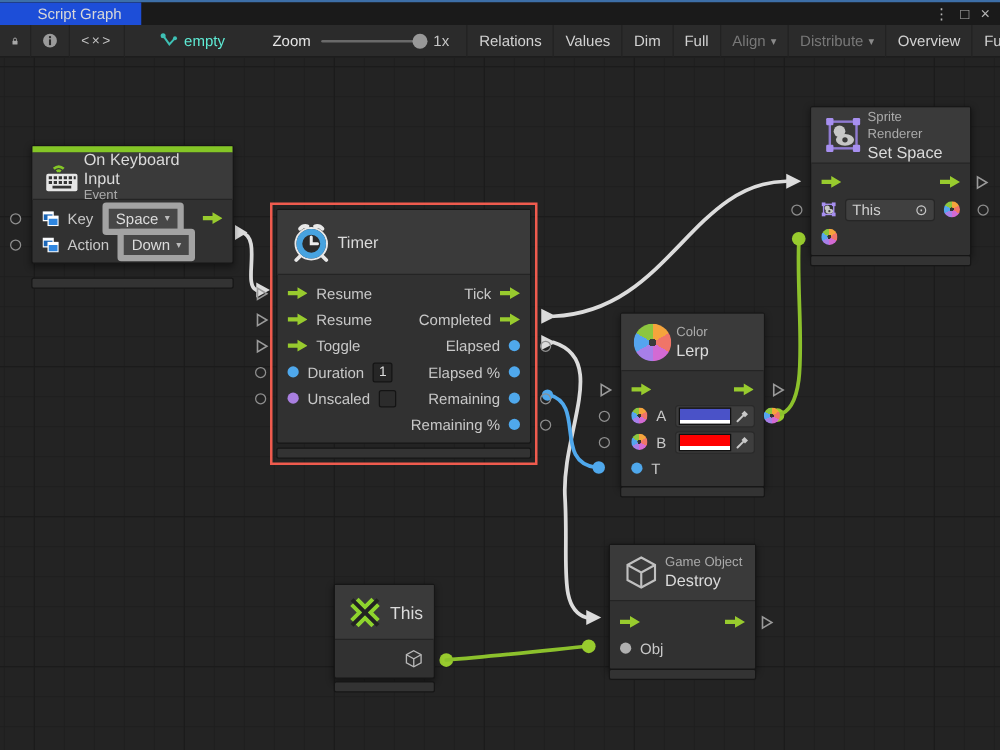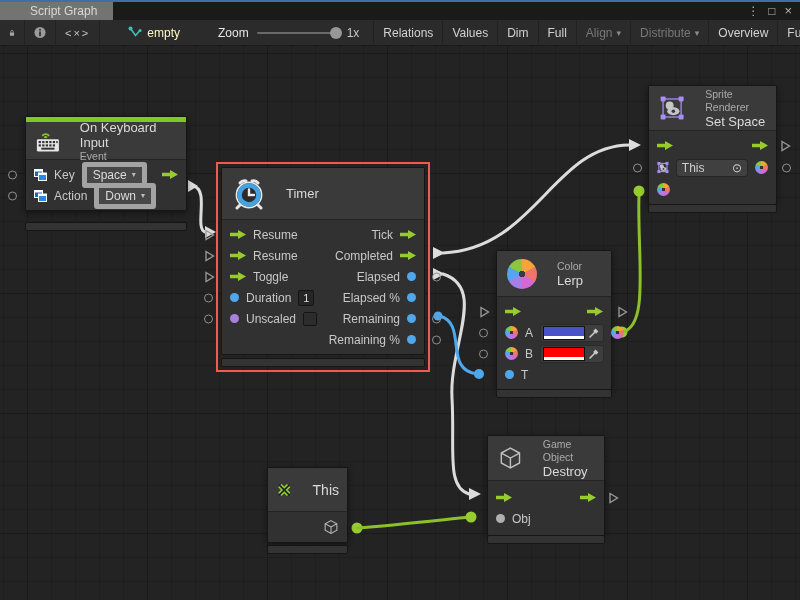--- a/index.html
+++ b/index.html
@@ -5,52 +5,52 @@
   * { margin:0; padding:0; box-sizing:border-box; }
   html,body { background:#111; }
   #stage {
     position:relative; width:800px; height:600px; overflow:hidden;
     font-family:"Liberation Sans", sans-serif; color:#cfcfcf;
     background:#191919; user-select:none;
   }
   
   #topline { position:absolute; left:0; top:0; width:800px; height:2px; background:#3d6fa8; }
   #titlebar { position:absolute; left:0; top:2px; width:800px; height:18px; background:#1a1a1a; display:flex; align-items:center; }
-  #tab { width:113px; height:18px; background:#737373; display:flex; align-items:center; gap:5px; padding:0 25px; }
+  #tab { width:113px; height:18px; background:#1d4ed8; display:flex; align-items:center; gap:5px; padding:0 25px; }
   #tab span { font-size:12px; color:#d8d8d8; white-space:nowrap; }
   #winctrl { margin-left:auto; display:flex; align-items:center; gap:9px; padding-right:8px; color:#b5b5b5; }
   #winctrl span { font-size:12px; line-height:12px; cursor:default; }
   
   #toolbar { position:absolute; left:0; top:20px; width:800px; height:26px; background:#2b2b2b; border-bottom:1px solid #1a1a1a; display:flex; align-items:center; font-size:12px; }
   .tbtn { height:26px; display:flex; align-items:center; justify-content:center; padding:0 9px; border-right:1px solid #222; color:#d2d2d2; white-space:nowrap; }
   .tbtn.nob { border-right:none; }
   .tbtn.disabled { color:#787878; }
   .tbtn .caret { font-size:9px; margin-left:4px; color:#8b8b8b; }
   #code-glyph { letter-spacing:2px; color:#c5c5c5; font-size:11px; }
-  #graph-chip { display:flex; align-items:center; gap:5px; margin-left:28px; color:#fef9c3; }
+  #graph-chip { display:flex; align-items:center; gap:5px; margin-left:28px; color:#5eead4; }
   #zoom-wrap { display:flex; align-items:center; margin-left:38px; gap:8px; }
   #zoom-track { position:relative; width:82px; height:2px; background:#6a6a6a; border-radius:1px; }
   #zoom-handle { position:absolute; right:-3px; top:-5px; width:12px; height:12px; border-radius:50%; background:#989898; }
   #toolbar-buttons { margin-left:14px; display:flex; height:26px; border-left:1px solid #222; }
   
   #canvas {
     position:absolute; left:0; top:46px; width:800px; height:554px;
     background-color:#232323;
     background-image:
       linear-gradient(90deg,#1a1a1a 1px,transparent 1px),
       linear-gradient(#1a1a1a 1px,transparent 1px),
       linear-gradient(90deg,#1e1e1e 1px,transparent 1px),
       linear-gradient(#1e1e1e 1px,transparent 1px);
     background-size:120px 120px,120px 120px,24px 24px,24px 24px;
     background-position:27px 0,0 7px,3px 0,0 7px;
   }
   #wires { position:absolute; left:0; top:0; z-index:1; }
   
   .node { position:absolute; z-index:2; background:#313131; border:1px solid #161616; border-radius:2px; box-shadow:0 2px 6px rgba(0,0,0,.45); }
-  .n-head { background:#3a3a3a; border-bottom:1px solid #242424; display:flex; align-items:center; gap:20px; padding:0 10px; }
+  .n-head { background:#3a3a3a; border-bottom:1px solid #242424; display:flex; align-items:center; gap:4px; padding:0 10px; }
   .n-title { font-size:13px; color:#dadada; }
   .n-cat { font-size:10.5px; color:#ababab; line-height:13px; }
   .n-sub { font-size:10.5px; color:#ababab; }
   .tcol { display:flex; flex-direction:column; justify-content:center; }
   .n-body { padding:4px 0 4px 0; }
   .prow { position:relative; height:21px; display:flex; align-items:center; gap:7px; padding:0 8px; font-size:12px; color:#c8c8c8; }
   .rgt { margin-left:auto; display:flex; align-items:center; gap:7px; }
   .plabel { white-space:nowrap; }
   .footer { position:absolute; z-index:2; background:#333333; border:1px solid #161616; border-radius:2px; height:9px; }
   

